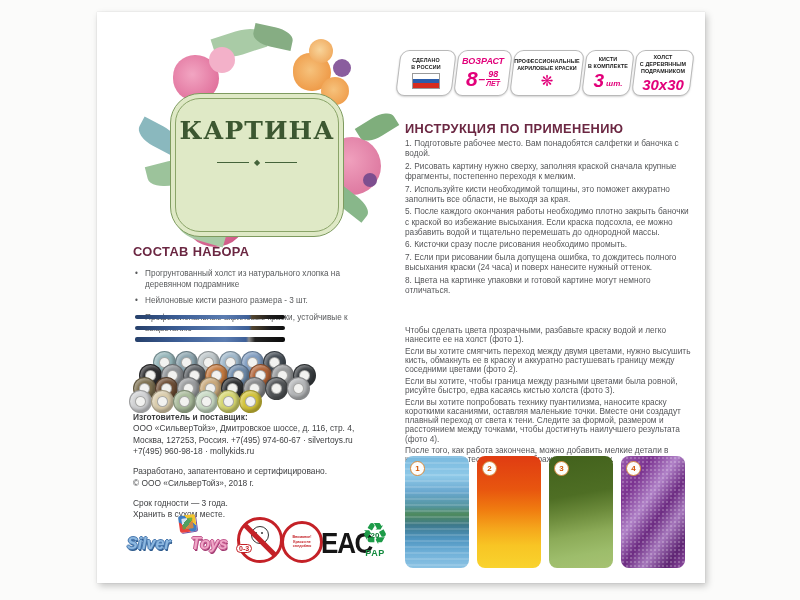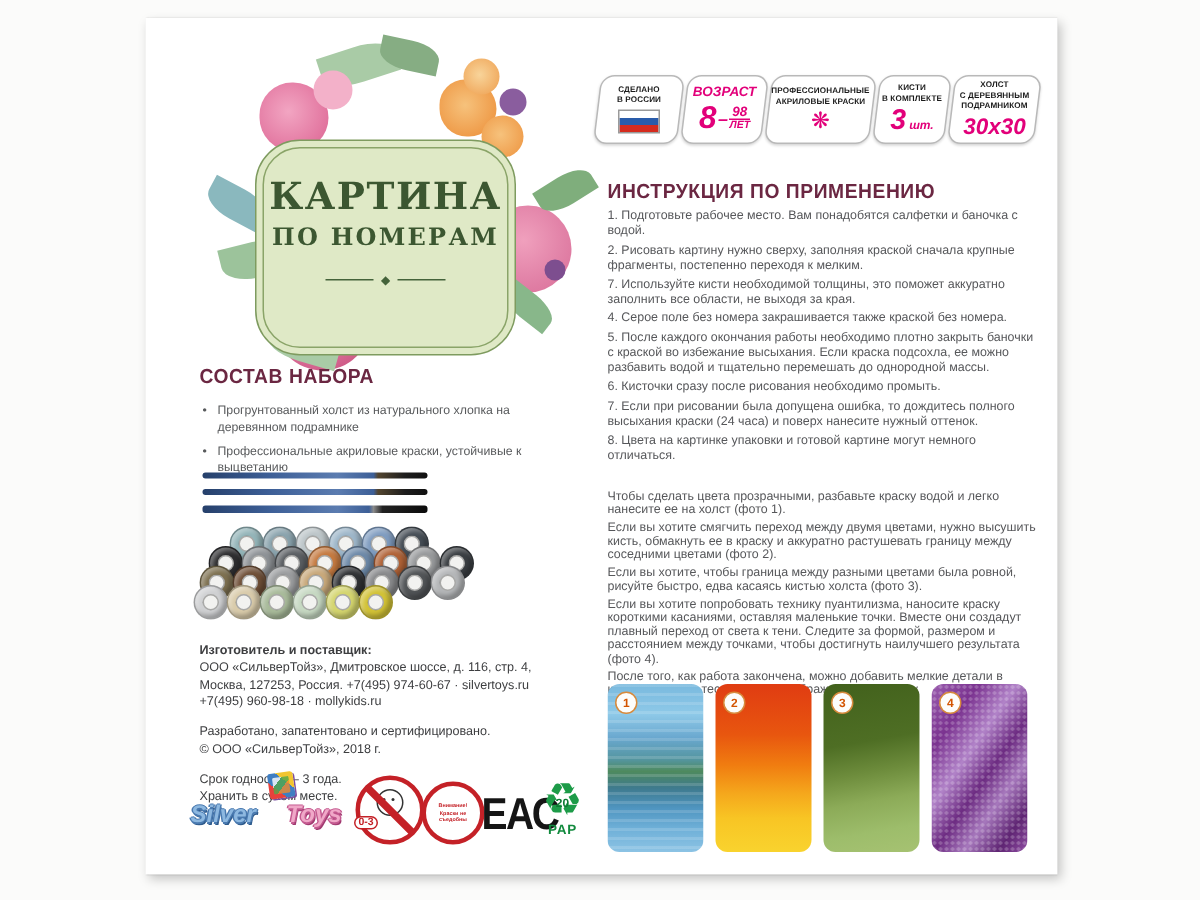--- a/index.html
+++ b/index.html
@@ -53,21 +53,21 @@
          background:linear-gradient(90deg,#26406b 0%,#3d5f97 30%,#5b7cb0 60%,#3d5f97 76%,#53452f 78%,#1d1d1d 90%,#101010 100%);}
   .brush.b1{top:0;}.brush.b2{top:11px;}
   .brush.b3{top:22px;height:5px;background:linear-gradient(90deg,#26406b 0%,#3d5f97 30%,#5b7cb0 60%,#3d5f97 74%,#8a8a8a 76%,#222 80%,#0b0b0b 100%);}
 
   .pots{position:absolute;left:32px;top:339px;width:200px;height:62px;}
   .pot{position:absolute;width:21px;height:21px;border-radius:50%;border:1px solid rgba(0,0,0,.25);
        box-shadow:inset -2px -2px 3px rgba(0,0,0,.28), inset 2px 2px 3px rgba(255,255,255,.35);}
   .pot::after{content:"";position:absolute;inset:5px;background:#f2f2f0;border-radius:50%;
        border:1px solid rgba(0,0,0,.3);}
 
-  .maker{position:absolute;left:36px;top:416px;width:262px;font-size:8.4px;color:#3d3e40;line-height:1.35;}
+  .maker{position:absolute;left:36px;top:400px;width:262px;font-size:8.4px;color:#3d3e40;line-height:1.35;}
   .maker .mk-title{font-weight:bold;}
   .maker .gap{height:9px;}
 
   
   .logos{position:absolute;left:30px;top:501px;width:250px;height:58px;}
   .stoys{position:absolute;left:0;top:2px;width:110px;height:52px;}
   .stoys .cube{position:absolute;left:52px;top:0;width:17px;height:17px;transform:rotate(-8deg);
       background:
         linear-gradient(45deg,#e8413c 0 33%,#3f7ec2 33% 66%,#f2c530 66% 100%);
       border-radius:2px;box-shadow:1px 1px 0 #7a4ca0;}
@@ -155,33 +155,33 @@
     <div class="blob f10"></div>
     <div class="blob f11"></div>
     <div class="blob f12"></div>
     <div class="blob f13"></div>
     <div class="blob f14"></div>
     <div class="blob f15"></div>
     <div class="blob f16"></div>
     <div class="blob f17"></div>
     <div class="plaque">
       <div class="plaque-title">КАРТИНА</div>
-      <div class="plaque-sub">ПО НОМЕРАМ</div>
       <div class="divider">
         <span class="dline"></span>
           <span class="dia">◆</span>
           <span class="dline"></span>
       </div>
     </div>
   </div>
 
   <div class="kit">
     <span class="sec-head">СОСТАВ НАБОРА</span>
     <ul>
       <li>Прогрунтованный холст из натурального хлопка на деревянном подрамнике</li>
+      <li>Нейлоновые кисти разного размера - 3 шт.</li>
       <li>Профессиональные акриловые краски, устойчивые к выцветанию</li>
     </ul>
   </div>
 
   <div class="brushes">
     <div class="brush b1"></div>
     <div class="brush b2"></div>
     <div class="brush b3"></div>
   </div>
 
@@ -299,21 +299,20 @@
     </div>
   </div>
 
   <div class="instr-head">
     <span class="sec-head">ИНСТРУКЦИЯ ПО ПРИМЕНЕНИЮ</span>
   </div>
   <div class="instr">
     <p>1. Подготовьте рабочее место. Вам понадобятся салфетки и баночка с водой.</p>
     <p>2. Рисовать картину нужно сверху, заполняя краской сначала крупные фрагменты, постепенно переходя к мелким.</p>
     <p>7. Используйте кисти необходимой толщины, это поможет аккуратно заполнить все области, не выходя за края.</p>
-    <p>4. Серое поле без номера закрашивается также краской без номера.</p>
     <p>5. После каждого окончания работы необходимо плотно закрыть баночки с краской во избежание высыхания. Если краска подсохла, ее можно разбавить водой и тщательно перемешать до однородной массы.</p>
     <p>6. Кисточки сразу после рисования необходимо промыть.</p>
     <p>7. Если при рисовании была допущена ошибка, то дождитесь полного высыхания краски (24 часа) и поверх нанесите нужный оттенок.</p>
     <p>8. Цвета на картинке упаковки и готовой картине могут немного отличаться.</p>
   </div>
 
   <div class="tech">
     <p>Чтобы сделать цвета прозрачными, разбавьте краску водой и легко нанесите ее на холст (фото 1).</p>
     <p>Если вы хотите смягчить переход между двумя цветами, нужно высушить кисть, обмакнуть ее в краску и аккуратно растушевать границу между соседними цветами (фото 2).</p>
     <p>Если вы хотите, чтобы граница между разными цветами была ровной, рисуйте быстро, едва касаясь кистью холста (фото 3).</p>

